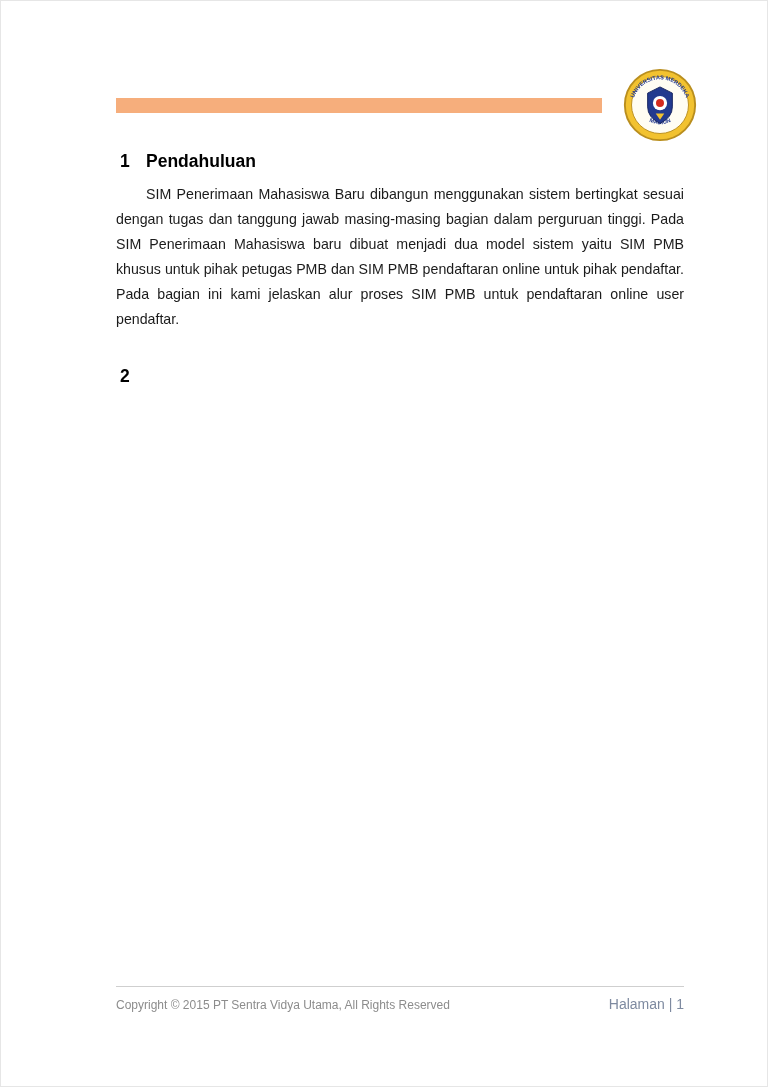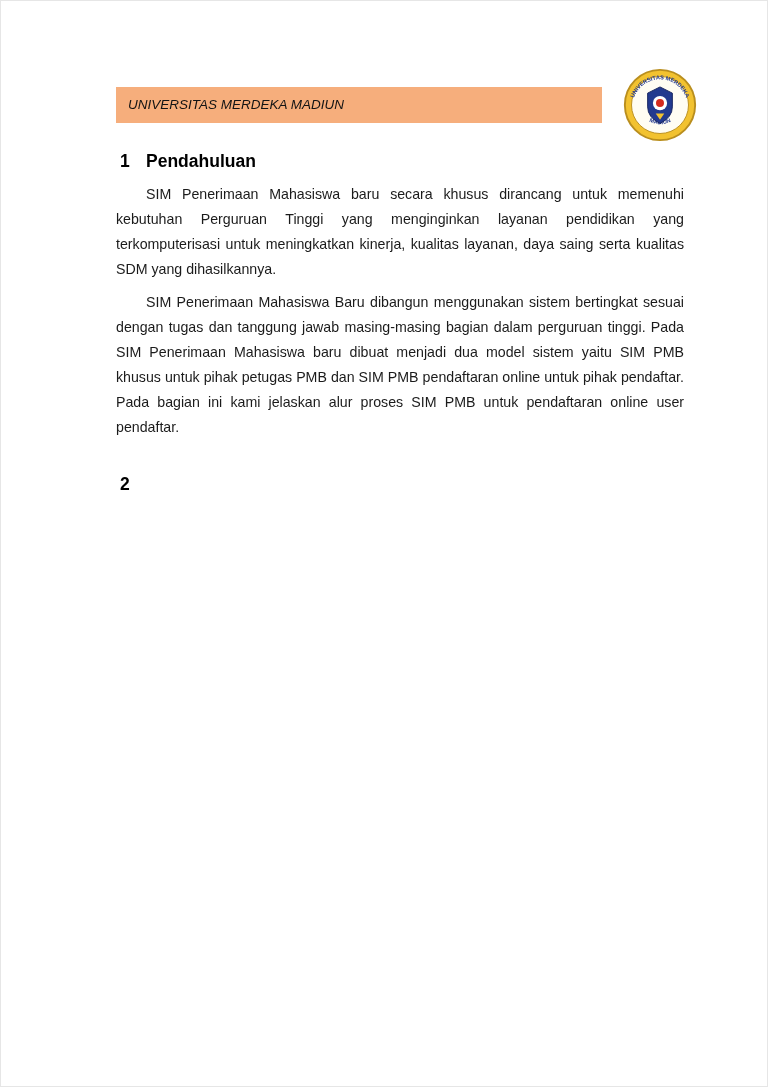--- a/index.html
+++ b/index.html
@@ -100,21 +100,20 @@
     color: #7e8aa0;
   }
 </style>
 </head>
 <body>
 
 <div class="page">
 
   <div class="header-row">
     <div class="header-box">
-      <div class="hline">UNIVERSITAS MERDEKA MADIUN</div>
     </div>
 
     <div class="logo-wrap">
       <svg viewBox="0 0 80 80" width="76" height="76">
         <circle cx="40" cy="40" r="37" fill="#f2c230" stroke="#b98e1e" stroke-width="2"></circle>
         <circle cx="40" cy="40" r="30" fill="#fffdf3" stroke="#b98e1e" stroke-width="1"></circle>
         <defs>
           <path id="arcTop" d="M 11 42 A 29 29 0 0 1 69 42" fill="none"></path>
           <path id="arcBottom" d="M 17 45 A 25 25 0 0 0 63 45" fill="none"></path>
         </defs>
@@ -132,26 +131,29 @@
     </div>
   </div>
 
   <div class="content">
 
     <div class="section">
       <div class="section-heading">
         <span class="sec-num">1</span>
         <span class="sec-title">Pendahuluan</span>
       </div>
-      <p>SIM Penerimaan Mahasiswa baru secara khusus dirancang untuk memenuhi kebutuhan Perguruan Tinggi yang menginginkan layanan pendidikan yang terkomputerisasi untuk meningkatkan kinerja, kualitas layanan, daya saing serta kualitas SDM yang dihasilkannya.</p>
       <p>SIM Penerimaan Mahasiswa Baru dibangun menggunakan sistem bertingkat sesuai dengan tugas dan tanggung jawab masing-masing bagian dalam perguruan tinggi. Pada SIM Penerimaan Mahasiswa baru dibuat menjadi dua model sistem yaitu SIM PMB khusus untuk pihak petugas PMB dan SIM PMB pendaftaran online untuk pihak pendaftar. Pada bagian ini kami jelaskan alur proses SIM PMB untuk pendaftaran online user pendaftar.</p>
     </div>
 
     <div class="section">
       <div class="section-heading">
         <span class="sec-num">2</span>
       </div>
     </div>
 
   </div>
 
+  <div class="footer">
+    <span class="copyright">Copyright © 2015 PT Sentra Vidya Utama, All Rights Reserved</span>
+    <span class="page-label">Halaman | 1</span>
+  </div>
 
 </div>
 
 </body></html>

